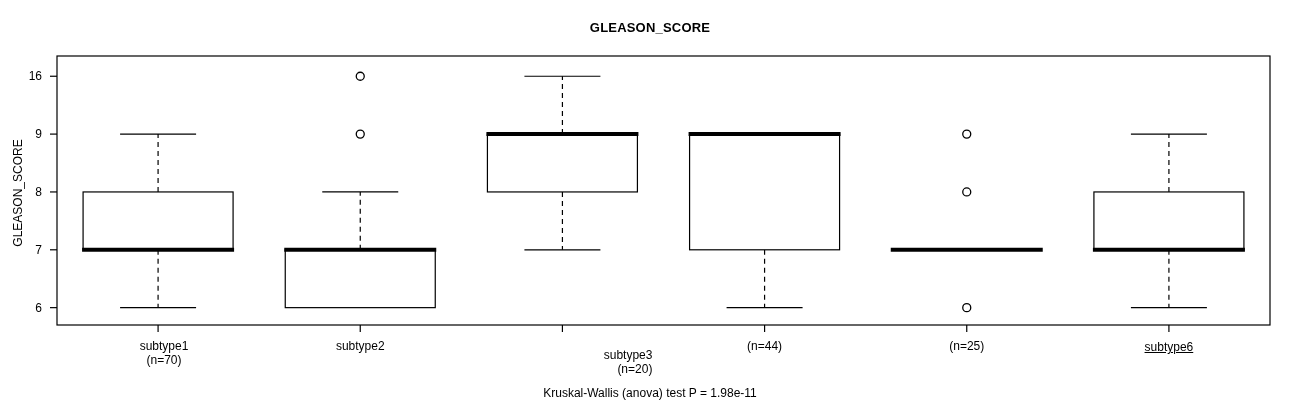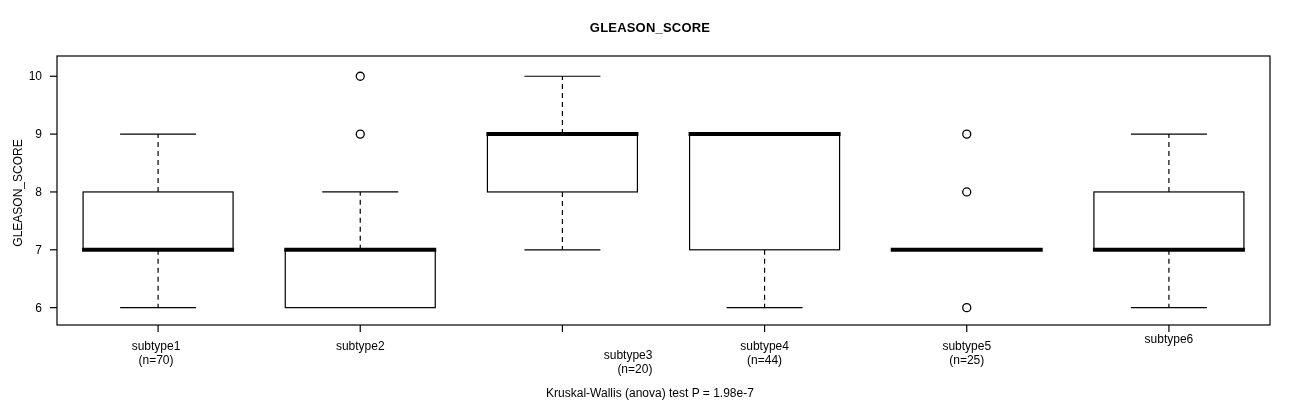--- a/index.html
+++ b/index.html
@@ -71,47 +71,45 @@
 </head>
 <body>
 
 <div id="plot-root">
 
   <div class="title-text">GLEASON_SCORE</div>
 
   <div class="ylab-text">GLEASON_SCORE</div>
 
   <div id="ytick-labels">
-      <div class="ytick-label" style="left: 12px; top: 70.2473px;">10</div>
+      <div class="ytick-label" style="left: 12px; top: 70.2473px;">16</div>
       <div class="ytick-label" style="left: 12px; top: 128.097px;">9</div>
       <div class="ytick-label" style="left: 12px; top: 185.946px;">8</div>
       <div class="ytick-label" style="left: 12px; top: 243.796px;">7</div>
       <div class="ytick-label" style="left: 12px; top: 301.645px;">6</div>
     </div>
   <div id="xtick-labels">
-      <div class="xtick-group" style="left: 66px; top: 339px;">
+      <div class="xtick-group" style="left: 74px; top: 339px;">
         <span class="xtick-name">subtype1</span>
         <span class="xtick-n">(n=70)</span>
       </div>
       <div class="xtick-group" style="left: 270.25px; top: 339px;">
         <span class="xtick-name">subtype2</span>
       </div>
       <div class="xtick-group" style="left: 472.417px; top: 348px; text-align: right;">
         <span class="xtick-name">subtype3</span>
         <span class="xtick-n">(n=20)</span>
       </div>
       <div class="xtick-group" style="left: 674.583px; top: 339px;">
-        <span class="xtick-name">subtype4</span>
         <span class="xtick-n">(n=44)</span>
       </div>
       <div class="xtick-group" style="left: 876.75px; top: 339px;">
-        <span class="xtick-name">subtype5</span>
         <span class="xtick-n">(n=25)</span>
       </div>
-      <div class="xtick-group" style="left: 1078.92px; top: 332px;">
+      <div class="xtick-group" style="left: 1078.92px; top: 340px; text-decoration: underline;">
         <span class="xtick-name">subtype6</span>
       </div>
     </div>
 
   <svg id="plot-svg" width="1300" height="400" xmlns="http://www.w3.org/2000/svg">
       <rect x="57" y="56" width="1213" height="269" fill="none" stroke="#000000" stroke-width="1.2"></rect>
       <line x1="50" y1="76.24731182795696" x2="57" y2="76.24731182795696" stroke="#000000" stroke-width="1.2"></line>
       <line x1="50" y1="134.09677419354838" x2="57" y2="134.09677419354838" stroke="#000000" stroke-width="1.2"></line>
       <line x1="50" y1="191.94623655913978" x2="57" y2="191.94623655913978" stroke="#000000" stroke-width="1.2"></line>
       <line x1="50" y1="249.7956989247312" x2="57" y2="249.7956989247312" stroke="#000000" stroke-width="1.2"></line>
@@ -161,14 +159,14 @@
       <g>
         <line x1="1168.9166666666665" y1="191.94623655913978" x2="1168.9166666666665" y2="134.09677419354838" stroke="#000000" stroke-width="1.2" stroke-dasharray="5,4"></line>
         <line x1="1130.9166666666665" y1="134.09677419354838" x2="1206.9166666666665" y2="134.09677419354838" stroke="#000000" stroke-width="1.2"></line>
         <line x1="1168.9166666666665" y1="249.7956989247312" x2="1168.9166666666665" y2="307.64516129032256" stroke="#000000" stroke-width="1.2" stroke-dasharray="5,4"></line>
         <line x1="1130.9166666666665" y1="307.64516129032256" x2="1206.9166666666665" y2="307.64516129032256" stroke="#000000" stroke-width="1.2"></line>
         <rect x="1093.9166666666665" y="191.94623655913978" width="150" height="57.84946236559142" fill="#ffffff" stroke="#000000" stroke-width="1.2"></rect>
         <line x1="1092.9166666666665" y1="249.7956989247312" x2="1244.9166666666665" y2="249.7956989247312" stroke="#000000" stroke-width="4"></line>
       </g>
     </svg>
 
-  <div class="caption-text">Kruskal-Wallis (anova) test P = 1.98e-7</div>
+  <div class="caption-text">Kruskal-Wallis (anova) test P = 1.98e-11</div>
 </div>
 
 </body></html>

